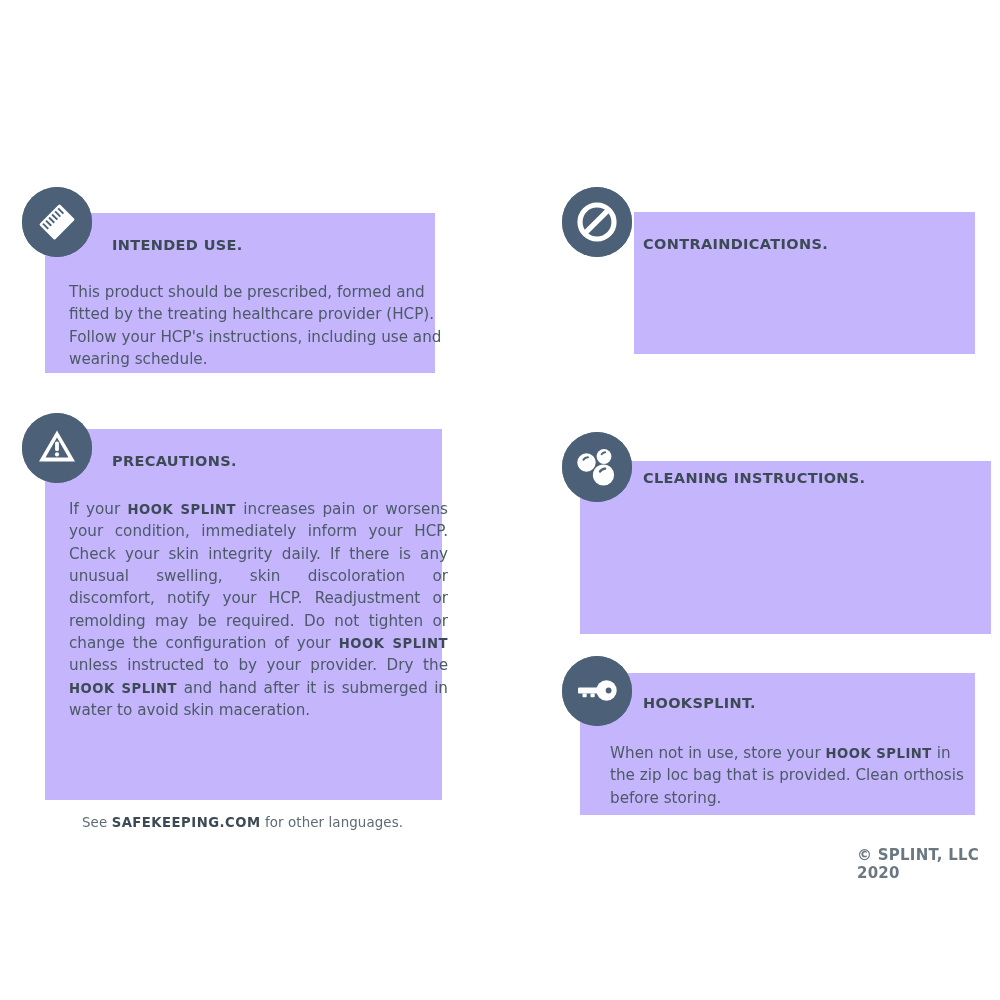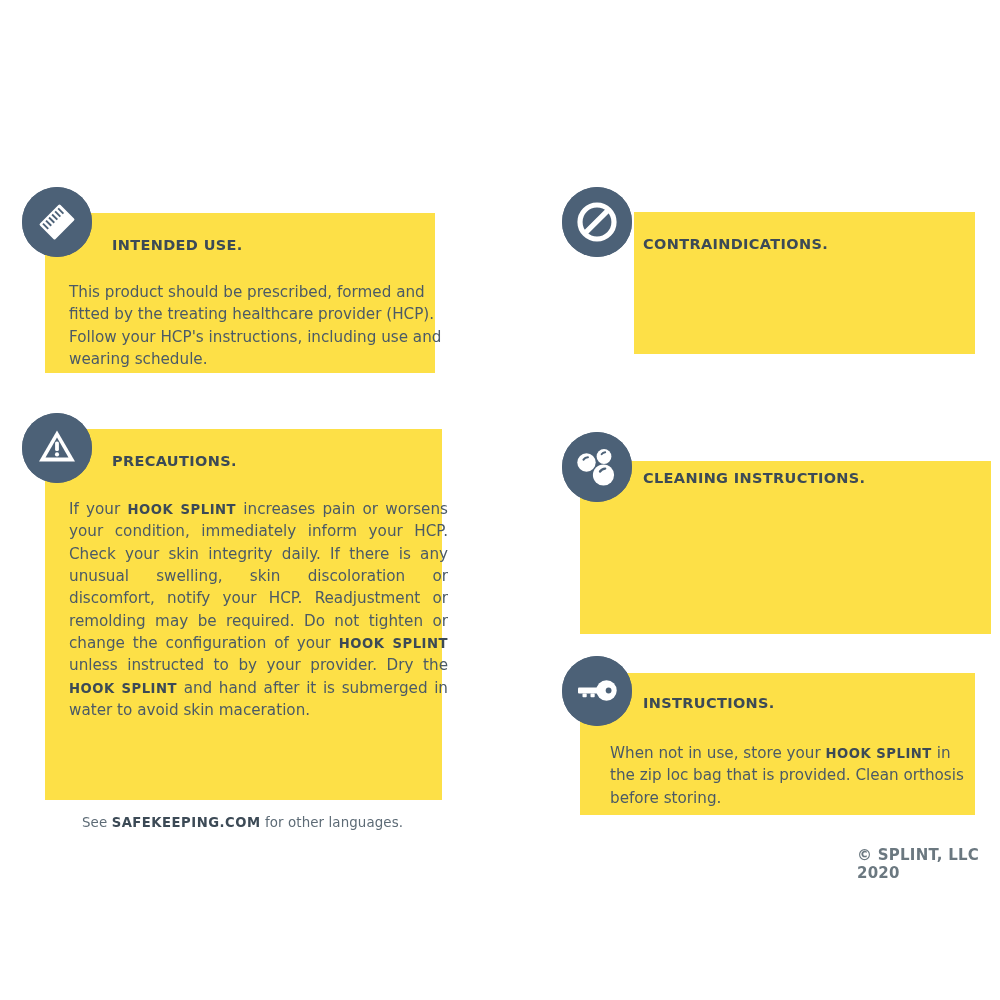--- a/index.html
+++ b/index.html
@@ -19,21 +19,21 @@
     position: absolute;
     left: 0;
     top: 0;
     width: 1000px;
     height: 1000px;
   }
 
   
   .panel {
     position: absolute;
-    background: #fde047;
+    background: #c4b5fd;
     box-sizing: border-box;
   }
   .panel .heading {
     font-weight: bold;
     color: #3c4a56;
     font-size: 14.5px;
     letter-spacing: 0.35px;
     margin: 0;
     position: absolute;
   }
@@ -181,20 +181,20 @@
       <g fill="#ffffff">
         <circle cx="44.5" cy="34.5" r="10.2"></circle>
         <rect x="16" y="31.4" width="26" height="6.2" rx="1"></rect>
         <rect x="20.5" y="37.6" width="4.2" height="3.6" rx="0.8"></rect>
         <rect x="28.5" y="37.6" width="4.2" height="3.6" rx="0.8"></rect>
       </g>
       <circle cx="46.6" cy="34.5" r="2.9" fill="#4c6177"></circle>
     </svg>
   </span>
   <div class="panel" id="panel-safekeeping">
-    <p class="heading">INSTRUCTIONS.</p>
+    <p class="heading">HOOKSPLINT.</p>
     <p class="body nojust">When not in use, store your <span class="hs">HOOK SPLINT</span> in the zip loc bag that is provided. Clean orthosis before storing.</p>
   </div>
 
   <p class="foot-left" id="footer-languages">See <span class="hs">SAFEKEEPING.COM</span> for other languages.</p>
   <p class="foot-right" id="footer-copyright">© SPLINT, LLC 2020</p>
 
 </div>
 
 </body></html>

